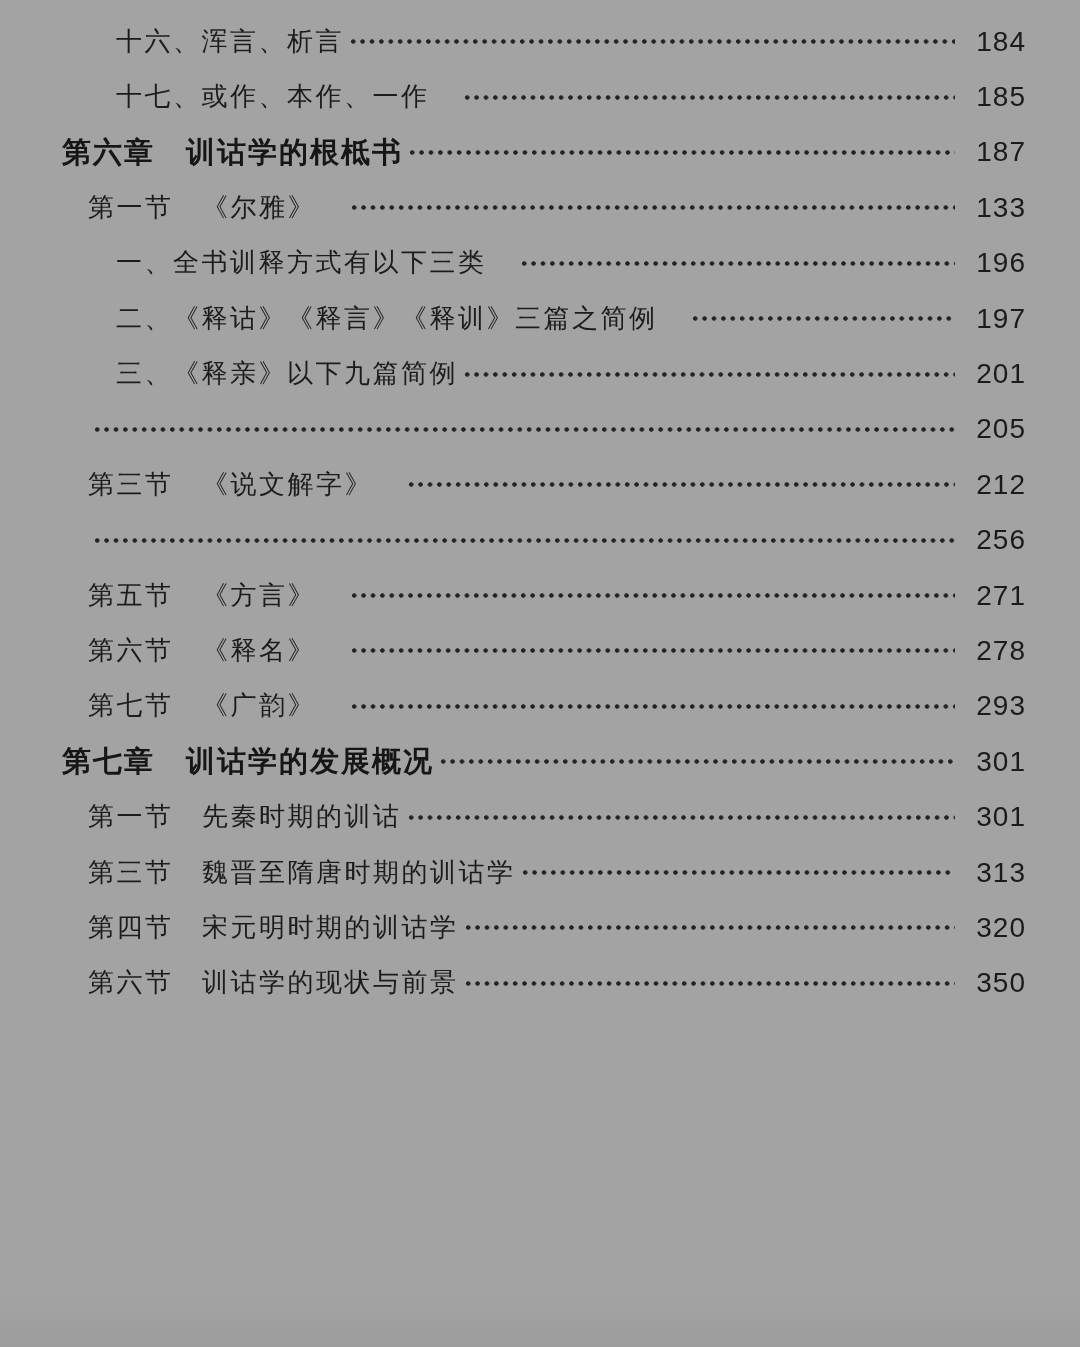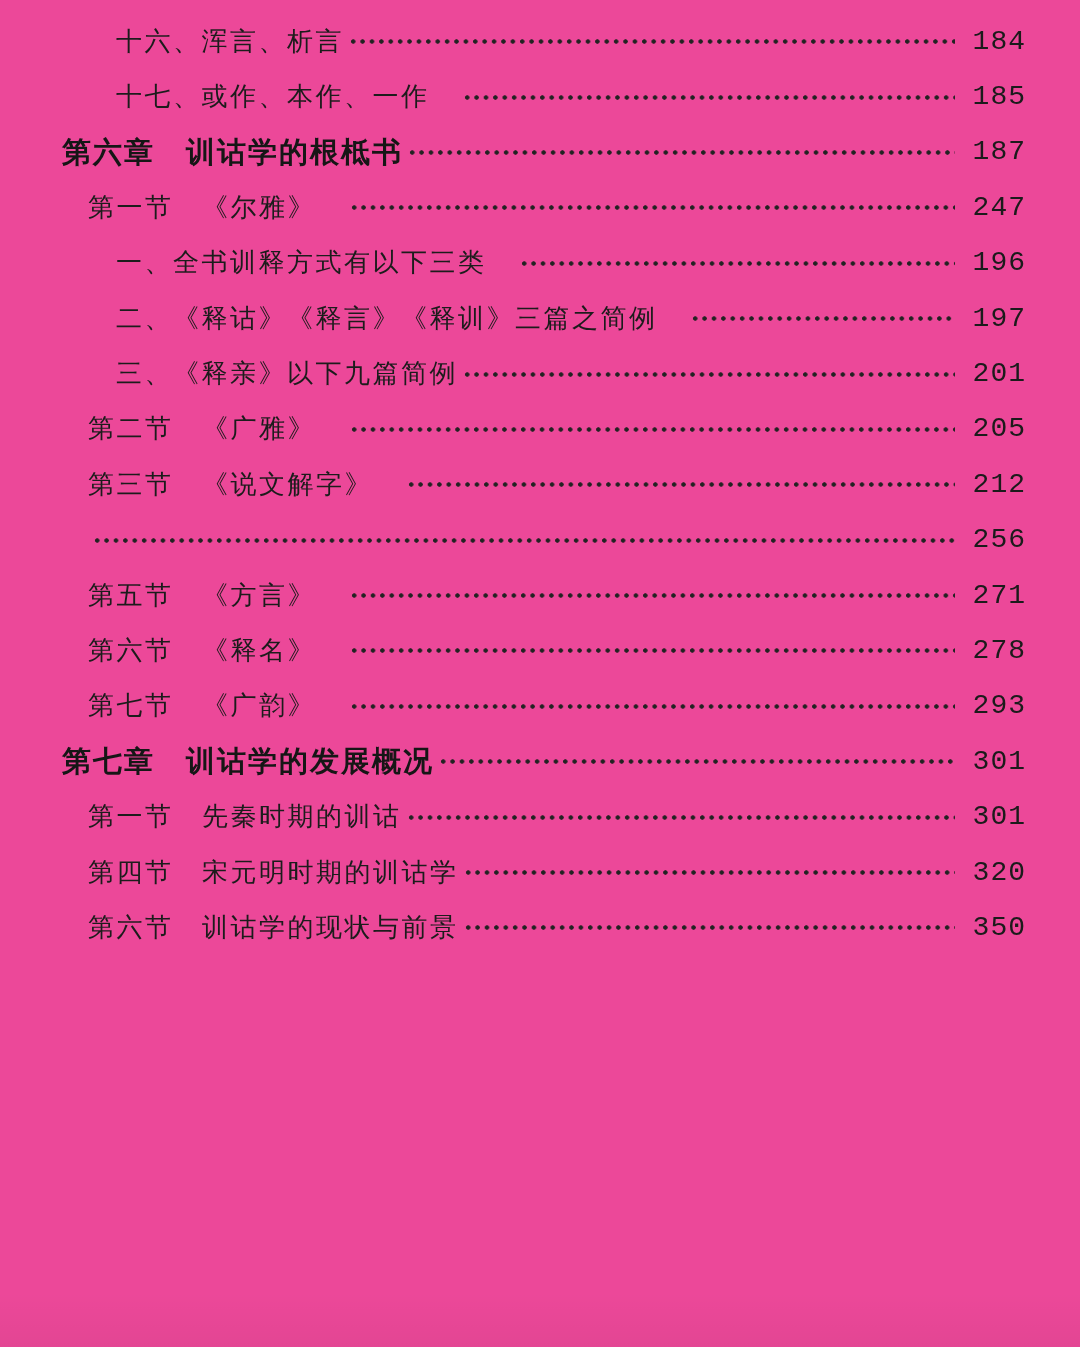--- a/index.html
+++ b/index.html
@@ -10,21 +10,21 @@
     width: 1080px;
     height: 1347px;
     background: #fbfbfa;
     overflow: hidden;
     font-family: "Liberation Serif", serif;
   }
   .page {
     position: relative;
     width: 1080px;
     height: 1347px;
-    background: #ec4899;
+    background: #a3a3a3;
     box-sizing: border-box;
     padding: 14px 54px 0 62px;
   }
   
   .page::after {
     content: "";
     position: absolute;
     left: 0; right: 0; bottom: 0;
     height: 55px;
     background: linear-gradient(to bottom, rgba(0,0,0,0), rgba(0,0,0,0.04));
@@ -58,21 +58,21 @@
     height: 7px;
     margin-left: 6px;
     margin-right: 13px;
     align-self: center;
     background-image: radial-gradient(circle at 3.2px 3.5px, #222222 1.9px, rgba(0,0,0,0) 2.5px);
     background-size: 9.4px 7px;
     background-repeat: repeat-x;
     background-position: left center;
   }
   .pageno {
-    font-family: Liberation Mono, monospace;
+    font-family: Liberation Sans, sans-serif;
     font-size: 28px;
     min-width: 58px;
     text-align: right;
     color: #1b1b1b;
     letter-spacing: 1px;
     line-height: 1;
   }
 </style>
 </head>
 <body>
@@ -93,21 +93,21 @@
 
   <div class="row lvl-0 bold">
     <span class="label">第六章　训诂学的根柢书</span>
     <span class="dots"></span>
     <span class="pageno">187</span>
   </div>
 
   <div class="row lvl-1">
     <span class="label">第一节　《尔雅》　</span>
     <span class="dots"></span>
-    <span class="pageno">247</span>
+    <span class="pageno">133</span>
   </div>
 
   <div class="row lvl-2">
     <span class="label">一、全书训释方式有以下三类　</span>
     <span class="dots"></span>
     <span class="pageno">196</span>
   </div>
 
   <div class="row lvl-2">
     <span class="label">二、《释诂》《释言》《释训》三篇之简例　</span>
@@ -116,21 +116,20 @@
   </div>
 
   <div class="row lvl-2">
     <span class="label">三、《释亲》以下九篇简例</span>
     <span class="dots"></span>
     <span class="pageno">201</span>
   </div>
 
 
   <div class="row lvl-1">
-    <span class="label">第二节　《广雅》　</span>
     <span class="dots"></span>
     <span class="pageno">205</span>
   </div>
 
   <div class="row lvl-1">
     <span class="label">第三节　《说文解字》　</span>
     <span class="dots"></span>
     <span class="pageno">212</span>
   </div>
 
@@ -164,20 +163,25 @@
     <span class="pageno">301</span>
   </div>
 
   <div class="row lvl-1">
     <span class="label">第一节　先秦时期的训诂</span>
     <span class="dots"></span>
     <span class="pageno">301</span>
   </div>
 
 
+  <div class="row lvl-1">
+    <span class="label">第三节　魏晋至隋唐时期的训诂学</span>
+    <span class="dots"></span>
+    <span class="pageno">313</span>
+  </div>
 
   <div class="row lvl-1">
     <span class="label">第四节　宋元明时期的训诂学</span>
     <span class="dots"></span>
     <span class="pageno">320</span>
   </div>
 
 
   <div class="row lvl-1">
     <span class="label">第六节　训诂学的现状与前景</span>

